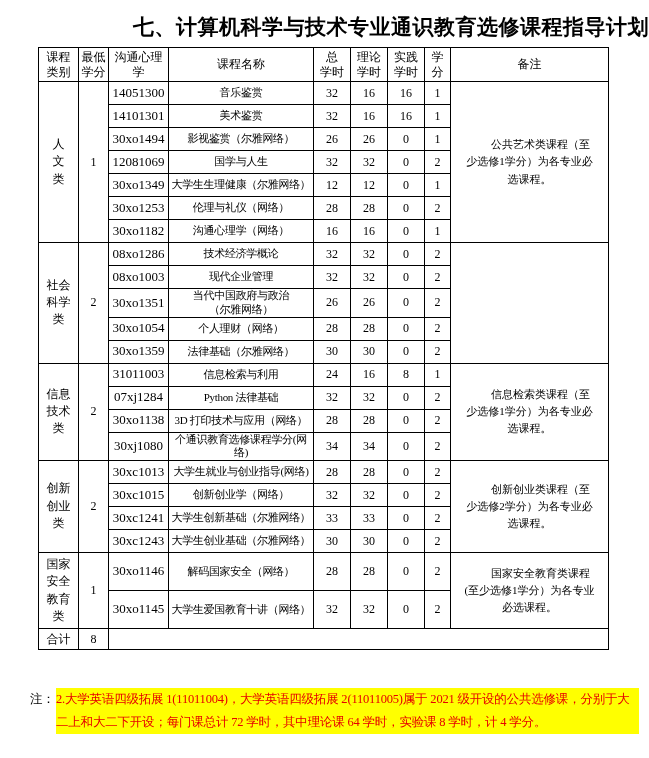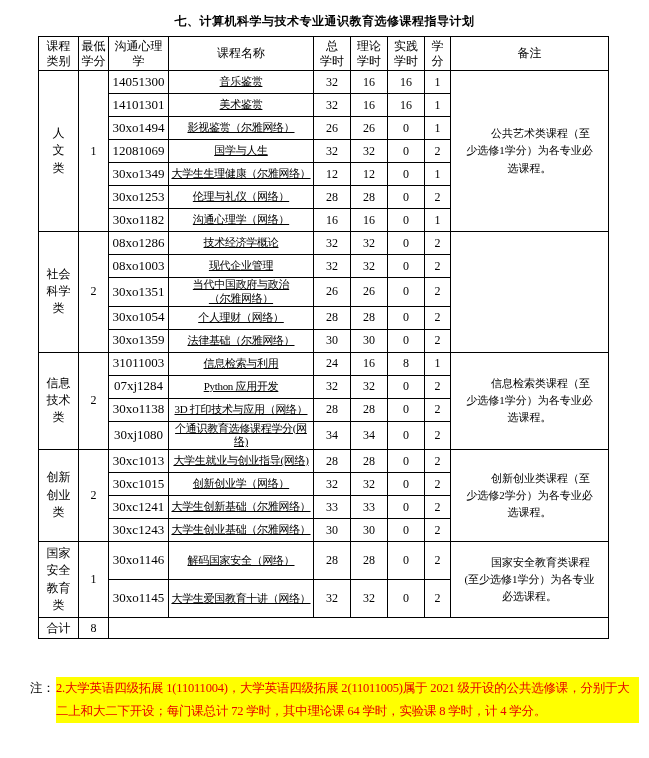--- a/index.html
+++ b/index.html
@@ -4,41 +4,41 @@
 <style>
   :root { --hl:#ffff00; --red:#e60000; --ink:#000000; }
   * { box-sizing: border-box; }
   html,body { margin:0; padding:0; background:#ffffff; }
   body {
     width:649px; height:758px; overflow:hidden;
     font-family:"Liberation Serif","DejaVu Serif",serif;
     color:var(--ink);
   }
   .title {
-    margin-top:13px; text-align:center;
+    margin-top:13px; text-align:right;
     font-family:"Liberation Sans","DejaVu Sans",sans-serif;
-    font-size:12px; font-weight:bold; letter-spacing:0.5px;
+    font-size:21px; font-weight:bold; letter-spacing:0.5px;
   }
   table.plan {
     border-collapse:collapse; table-layout:fixed;
     width:570px; margin:6px 0 0 38px;
     font-size:11px; line-height:1.25;
   }
   table.plan td, table.plan th {
     border:1px solid #000; padding:0 1px;
     text-align:center; vertical-align:middle; overflow:hidden;
   }
   table.plan th {
     font-weight:normal; white-space:pre-line; font-size:12px; height:34px;
   }
   table.plan tr.course-row { height:23px; }
   .cat-cell   { white-space:pre-line; line-height:1.45; font-size:12px; }
   .min-cell   { font-size:12px; }
   .code-cell  { font-size:13px; }
-  .name-cell  { text-align:left; padding-left:3px; white-space:pre-line; letter-spacing:-0.3px;text-decoration:underline; }
+  .name-cell  { text-align:left; padding-left:3px; white-space:pre-line; letter-spacing:-0.3px; }
   .num-cell   { font-size:12px; }
   .remark-cell{ text-align:left; padding:0 3px; }
   .remark-cell p { margin:12px; text-indent:2em; line-height:1.55; }
   tr.total-row { height:21px; }
   tr.total-row td { font-size:12px; }
   .notes {
     display:flex; margin:38px 10px 0 30px;
     font-size:12.5px; line-height:23px; letter-spacing:-0.2px;
   }
   .notes-prefix { flex:0 0 26px; white-space:nowrap; }
@@ -205,21 +205,21 @@
         <td class="num-cell">24</td>
         <td class="num-cell">16</td>
         <td class="num-cell">8</td>
         <td class="num-cell">1</td>
         <td class="remark-cell" rowspan="4">
           <p>信息检索类课程（至少选修1学分）为各专业必选课程。</p>
         </td>
       </tr>
       <tr class="course-row">
         <td class="code-cell">07xj1284</td>
-        <td class="name-cell">Python 应用开发</td>
+        <td class="name-cell">Python 法律基础</td>
         <td class="num-cell">32</td>
         <td class="num-cell">32</td>
         <td class="num-cell">0</td>
         <td class="num-cell">2</td>
       </tr>
       <tr class="course-row">
         <td class="code-cell">30xo1138</td>
         <td class="name-cell">3D 打印技术与应用（网络）</td>
         <td class="num-cell">28</td>
         <td class="num-cell">28</td>

